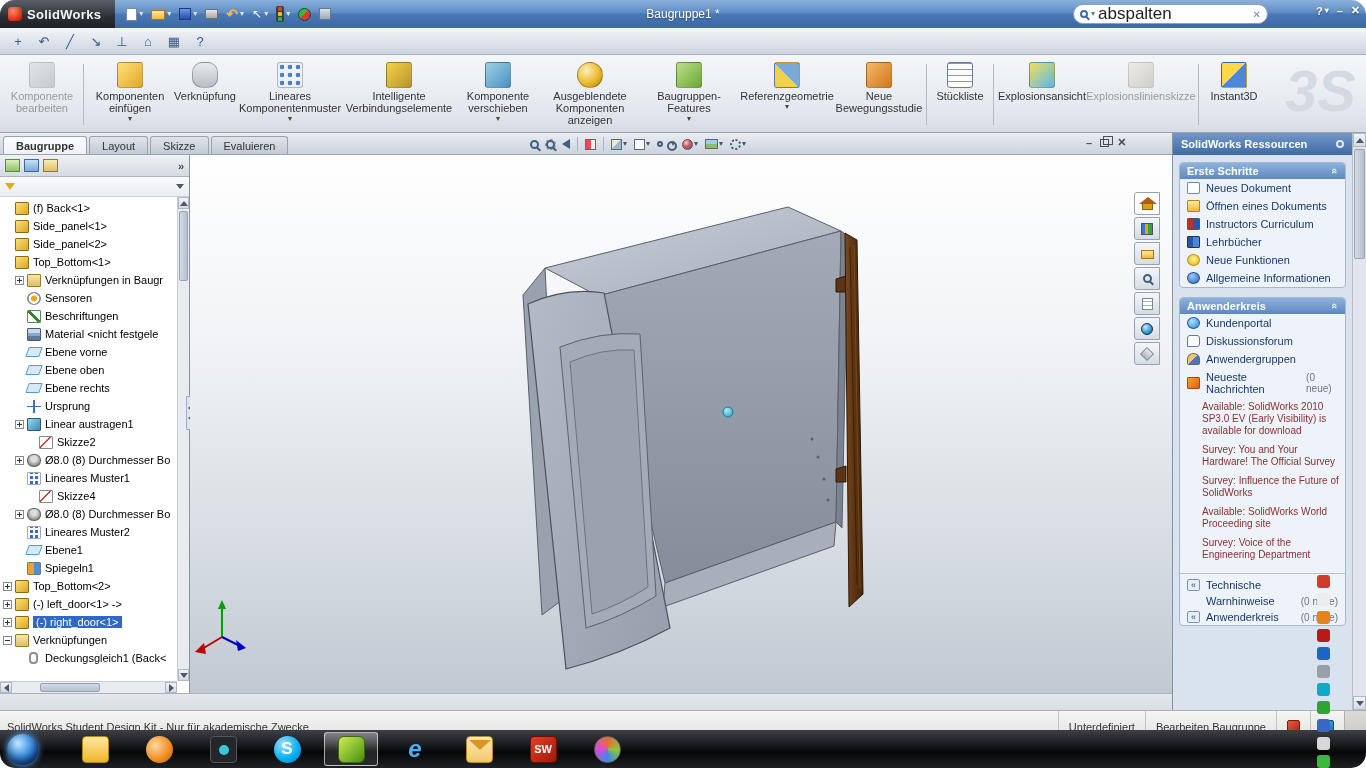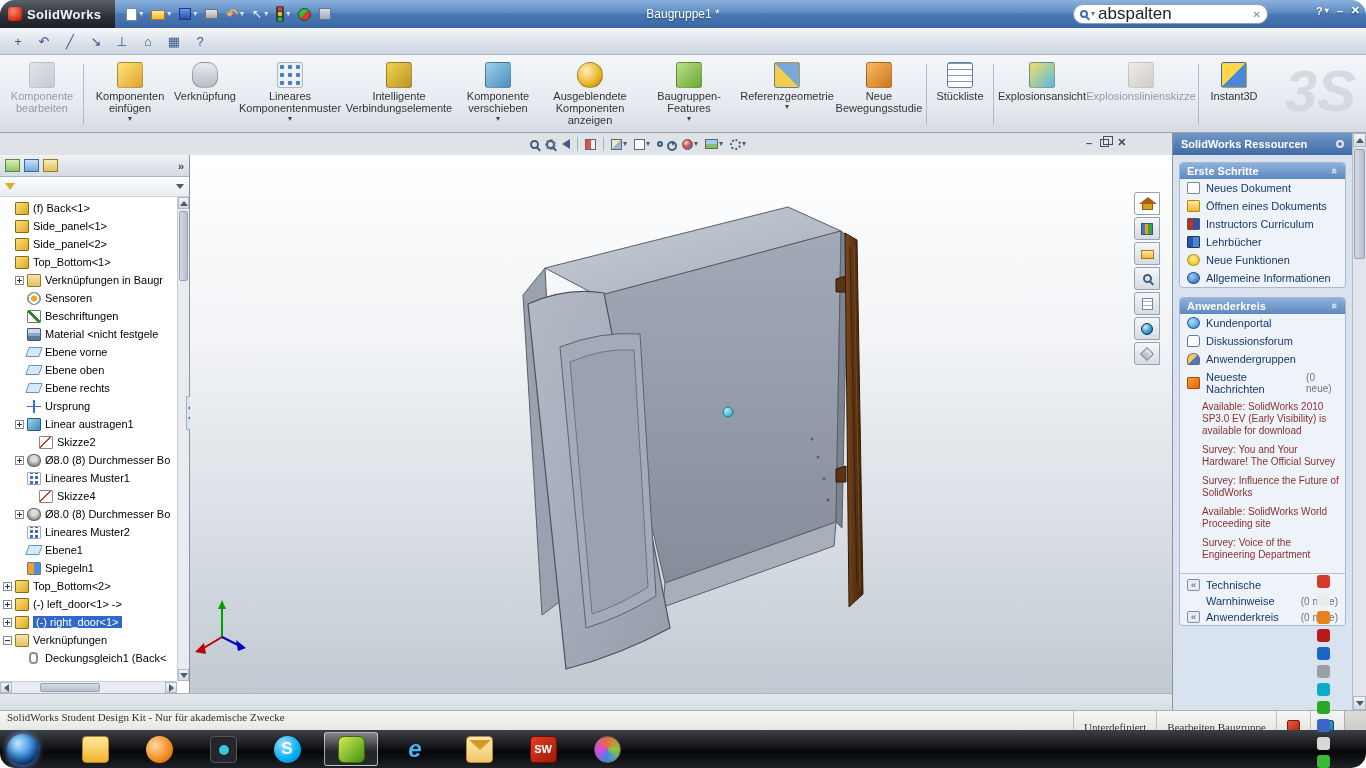--- a/index.html
+++ b/index.html
@@ -187,21 +187,21 @@
   .ifo{width:13px;height:9px;background:linear-gradient(#ffe9a0,#f0b838);border:1px solid #a8781a;margin-top:2px;}
   .ish{width:11px;height:12px;background:repeating-linear-gradient(0deg,#fff 0 3px,#9ab8d8 3px 4px);border:1px solid #789;}
   .ibl{width:12px;height:12px;border-radius:50%;background:radial-gradient(circle at 35% 30%,#cfeaff,#3a9ad8 55%,#1a5a98);border:1px solid #134;}
   .itag{width:10px;height:10px;background:linear-gradient(#e8e8e8,#b0b8c0);border:1px solid #789;transform:rotate(45deg);}
   
   #rscroll{position:absolute;left:1352px;top:133px;width:14px;height:577px;background:#e2e6ec;border-left:1px solid #b8bec6;}
   #rscroll .sarr{width:13px;height:14px;}
   #rscroll .thumb{position:absolute;left:1px;right:1px;top:16px;height:110px;background:linear-gradient(90deg,#d4dae4,#b6c0ce);border:1px solid #98a4b4;border-radius:2px;}
 
   
-  #statusbar{position:absolute;left:0;top:710px;width:1366px;height:32px;background:linear-gradient(#f5f5f3,#e1e0dd);border-top:1px solid #b0b0ac;display:flex;align-items:flex-start;color:#333;font-family:Liberation Serif, serif;}
+  #statusbar{position:absolute;left:0;top:710px;width:1366px;height:32px;background:linear-gradient(#f5f5f3,#e1e0dd);border-top:1px solid #b0b0ac;display:flex;align-items:center;color:#333;}
   .sb-left{padding-left:7px;flex:1;}
   .sb-cell{border-left:1px solid #c2c2be;height:100%;display:flex;align-items:center;justify-content:center;padding:0 10px;}
   .st-ic1{width:13px;height:13px;background:linear-gradient(135deg,#e85a40,#a82a14);border-radius:2px;border:1px solid #801a08;}
   .st-ic2{width:13px;height:13px;background:linear-gradient(135deg,#4ab8c8,#1a78a0);border-radius:2px;border:1px solid #0a4a68;}
   .sb-corner{width:22px;height:100%;background:linear-gradient(#dcdbd8,#c6c5c1);border-left:1px solid #b0b0ac;}
 
   
   #taskbar{position:absolute;left:0;top:730px;width:1366px;height:38px;background:linear-gradient(#3c4046,#17181b 42%,#060607 58%,#1e2126);display:flex;align-items:center;}
   .orb{margin-left:7px;width:31px;height:31px;border-radius:50%;background:radial-gradient(circle at 35% 30%,#c4e6ff,#4f9ee8 40%,#1659b8 72%,#0a2f74);box-shadow:0 0 7px rgba(110,175,255,.9),inset 0 -5px 8px rgba(0,0,0,.45);flex:none;}
   .apps{display:flex;gap:10px;margin-left:30px;align-items:center;}
@@ -380,20 +380,26 @@
         <span class="rlabel">Explosionslinienskizze</span>
       </div>
     <div class="rdiv"></div>
     <div class="rbtn" style="width:64px">
         <span class="ricon ri-13"></span>
         <span class="rlabel">Instant3D</span>
       </div>
     <div class="watermark">3S</div>
   </div>
 
+  <div id="tabstrip">
+    <span class="vtab active">Baugruppe</span>
+    <span class="vtab">Layout</span>
+    <span class="vtab">Skizze</span>
+    <span class="vtab">Evaluieren</span>
+  </div>
 
   <div id="headsup">
     <span class="hv">
         <span class="g-magz"></span>
       </span>
     <span class="hv">
         <span class="g-magz g-magbox"></span>
       </span>
     <span class="hv">
         <span class="g-arrl"></span>

